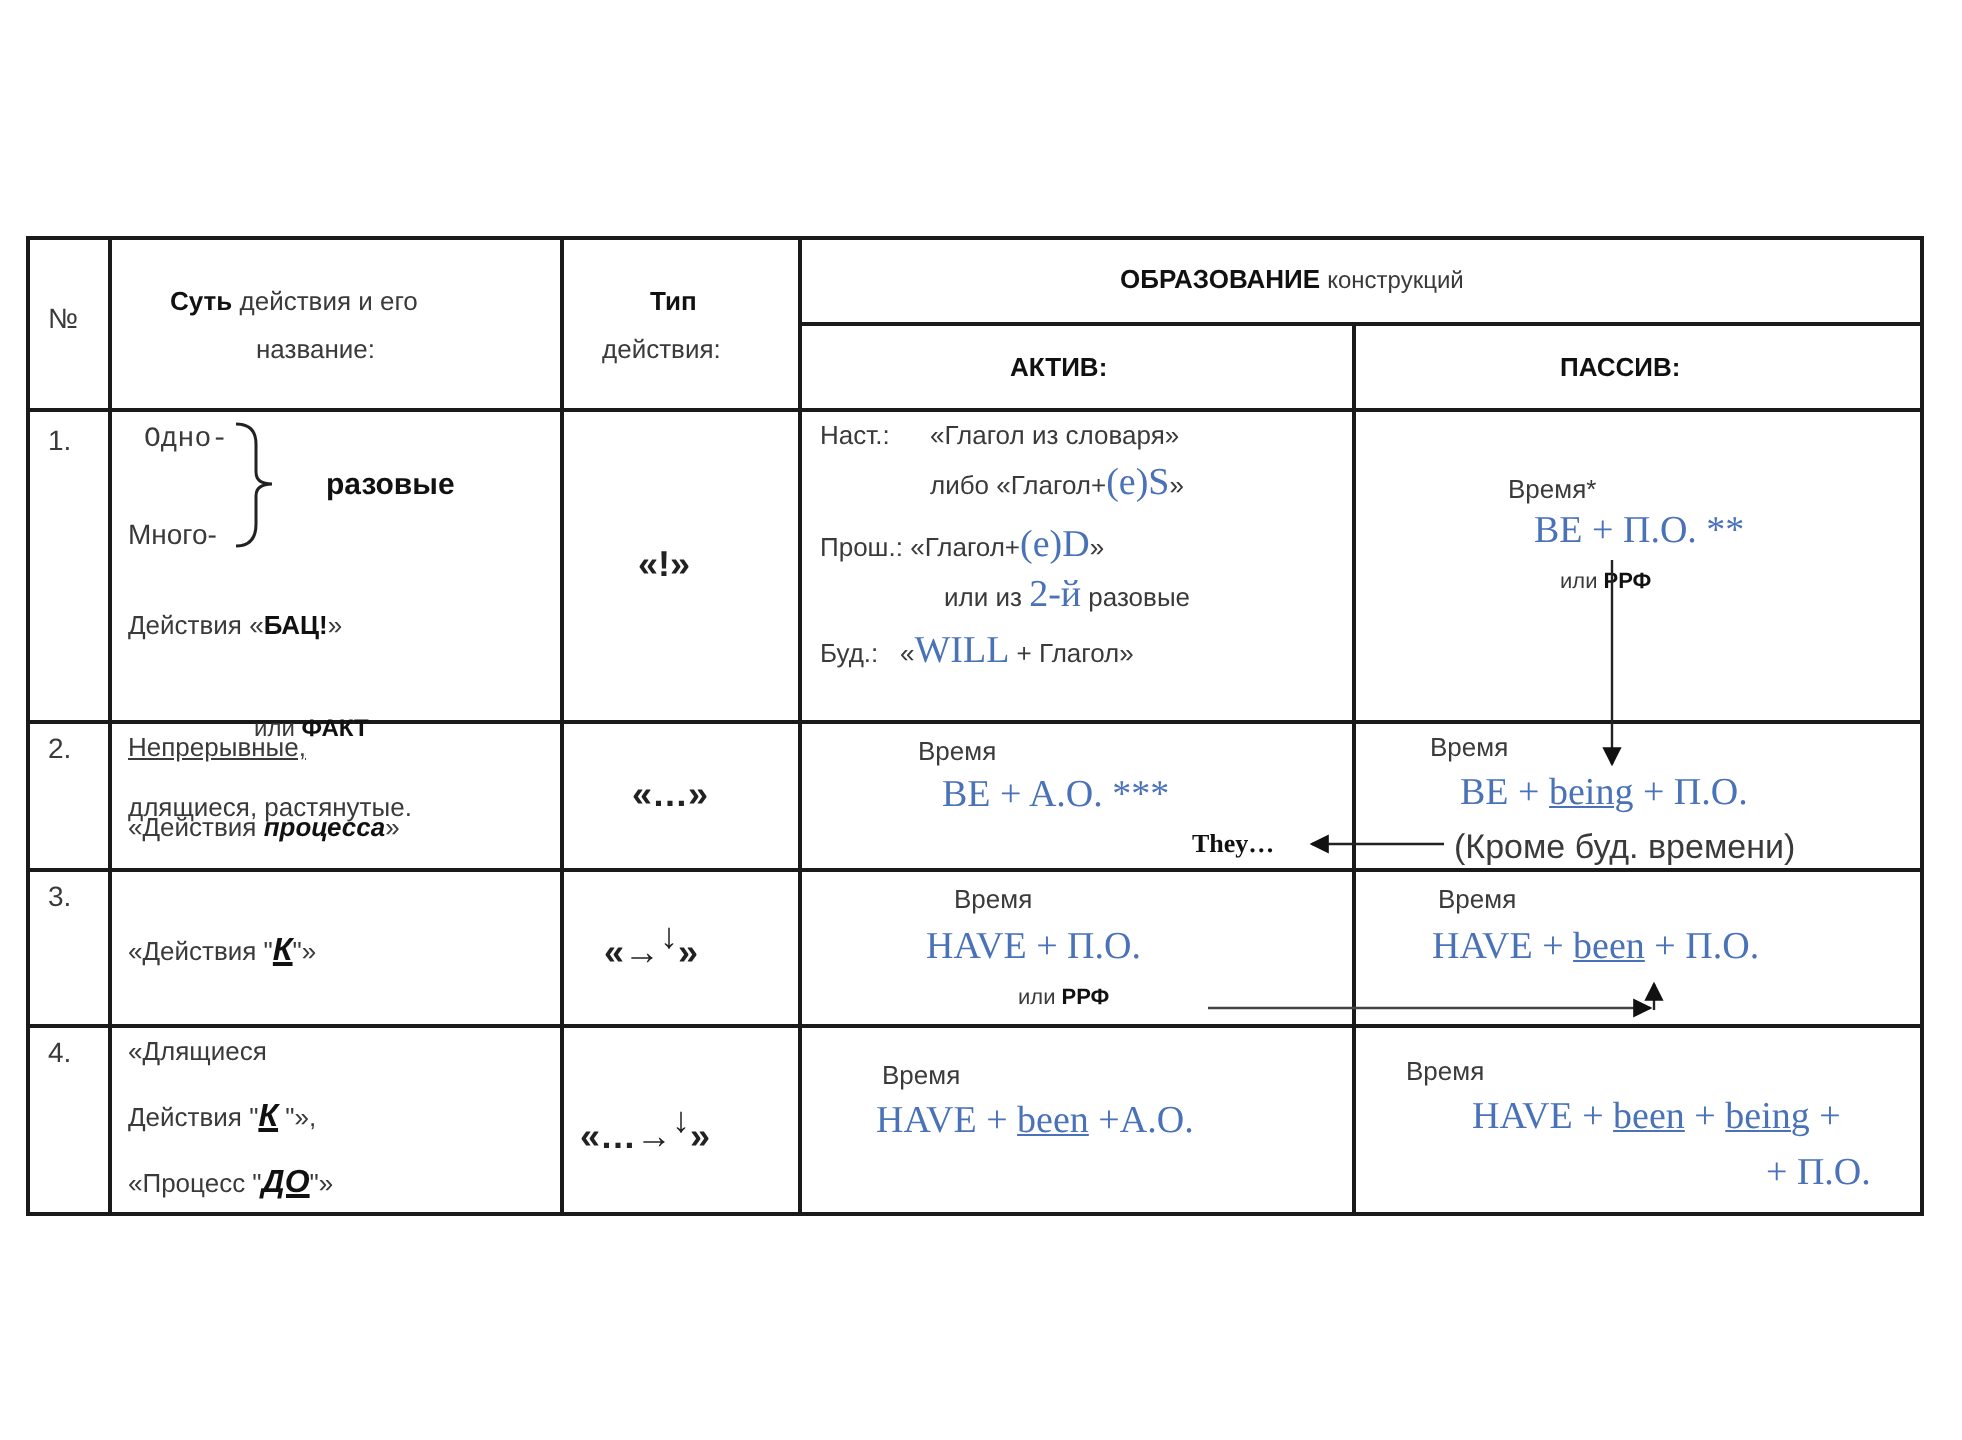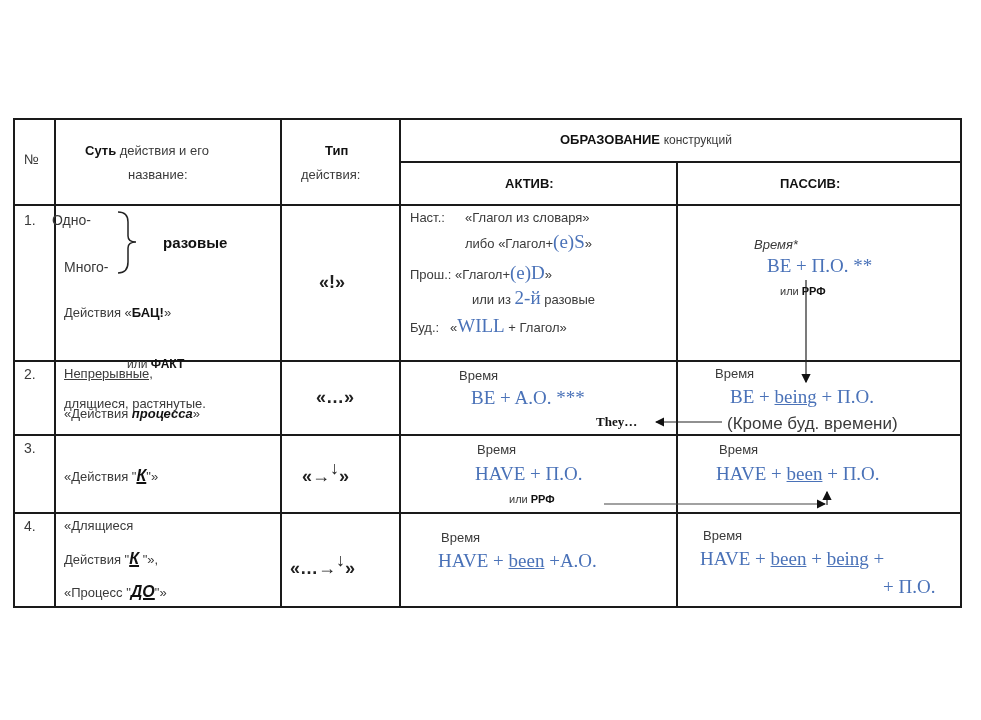--- a/index.html
+++ b/index.html
@@ -45,21 +45,21 @@
 <span class="t b" style="left:325px;top:143px;font-size:13px;">Тип</span>
 <span class="t" style="left:301px;top:167px;font-size:13px;">действия:</span>
 <span class="t" style="left:560px;top:132px;font-size:13px;">
   <span class="b">ОБРАЗОВАНИЕ</span>
   <span class="sm">конструкций</span>
 </span>
 <span class="t b" style="left:505px;top:176px;font-size:13px;">АКТИВ:</span>
 <span class="t b" style="left:780px;top:176px;font-size:13px;">ПАССИВ:</span>
 
 <span class="t" style="left:24px;top:212px;">1.</span>
-<span class="t" style="left:52px;top:212px;">Одно-</span>
+<span class="t" style="left:72px;top:212px;font-family:Liberation Mono, monospace;">Одно-</span>
 <span class="t" style="left:64px;top:259px;">Много-</span>
 <svg width="981" height="720" style="pointer-events:none;">
   <path d="M118 212 Q128 212 128 222 L128 236 Q128 242 136 242 Q128 242 128 248 L128 262 Q128 273 118 273" fill="none" stroke="#222" stroke-width="1.5"></path>
 </svg>
 <span class="t b" style="left:163px;top:234px;font-size:15px;">разовые</span>
 <span class="t" style="left:64px;top:305px;font-size:13px;">
   <span>Действия «</span><span class="b">БАЦ!</span><span>»</span>
 </span>
 <span class="t" style="left:127px;top:325px;font-size:12px;margin-top:32px;">
   <span>или </span><span class="b">ФАКТ</span>
@@ -74,21 +74,21 @@
 <span class="t" style="left:410px;top:262px;font-size:13px;">
   <span>Прош.:</span> <span>«Глагол+</span><span class="blue">(e)D</span><span>»</span>
 </span>
 <span class="t" style="left:472px;top:287px;font-size:13px;">
   <span>или из </span><span class="blue">2-й</span><span> разовые</span>
 </span>
 <span class="t" style="left:410px;top:315px;font-size:13px;">
   <span>Буд.:</span>&nbsp;&nbsp;&nbsp;<span>«</span><span class="blue">WILL</span><span> + Глагол»</span>
 </span>
 
-<span class="t" style="left:754px;top:237px;font-size:13px;font-style:italic;">Время*</span>
+<span class="t" style="left:754px;top:237px;font-size:13px;">Время*</span>
 <span class="t blue" style="left:767px;top:255px;">BE + П.О. **</span>
 <span class="t" style="left:780px;top:285px;font-size:11px;">
   <span>или </span><span class="b">РРФ</span>
 </span>
 
 <span class="t" style="left:24px;top:366px;">2.</span>
 <span class="t" style="left:64px;top:366px;font-size:13px;text-decoration:underline;">Непрерывные,</span>
 <span class="t" style="left:64px;top:396px;font-size:13px;">длящиеся, растянутые.</span>
 <span class="t" style="left:64px;top:406px;font-size:13px;">
   <span>«Действия  </span><span class="bi">процесса</span><span>»</span>
@@ -102,21 +102,21 @@
   <span>BE + </span><u>being</u><span> + П.О.</span>
 </span>
 <span class="t" style="left:727px;top:414px;font-size:17px;">(Кроме буд. времени)</span>
 
 <span class="t" style="left:24px;top:440px;">3.</span>
 <span class="t" style="left:64px;top:467px;font-size:13px;">
   <span>«Действия "</span><span class="bi uu" style="font-size:16px;">К</span><span>"»</span>
 </span>
 <span class="t sym" style="left:302px;top:466px;">«<span>→</span><span style="position:relative;top:-8px;">↓</span>»</span>
 <span class="t" style="left:477px;top:442px;font-size:13px;">Время</span>
-<span class="t blue" style="left:475px;top:463px;">HAVE + П.О.</span>
+<span class="t blue" style="left:463px;top:463px;">HAVE + П.О.</span>
 <span class="t" style="left:509px;top:493px;font-size:11px;">
   <span>или </span><span class="b">РРФ</span>
 </span>
 <span class="t" style="left:719px;top:442px;font-size:13px;">Время</span>
 <span class="t blue" style="left:716px;top:463px;">
   <span>HAVE + </span><u>been</u><span> + П.О.</span>
 </span>
 
 <span class="t" style="left:24px;top:518px;">4.</span>
 <span class="t" style="left:64px;top:518px;font-size:13px;">«Длящиеся</span>
@@ -125,21 +125,21 @@
 </span>
 <span class="t" style="left:64px;top:583px;font-size:13px;">
   <span>«Процесс "</span><span class="bi uu" style="font-size:16px;">ДО</span><span>"»</span>
 </span>
 <span class="t sym" style="left:290px;top:558px;">«…<span>→</span><span style="position:relative;top:-8px;">↓</span>»</span>
 <span class="t" style="left:441px;top:530px;font-size:13px;">Время</span>
 <span class="t blue" style="left:438px;top:550px;">
   <span>HAVE + </span><u>been</u><span> +А.О.</span>
 </span>
 <span class="t" style="left:703px;top:528px;font-size:13px;">Время</span>
-<span class="t blue" style="left:700px;top:548px;">
+<span class="t blue" style="left:736px;top:548px;">
   <span>HAVE + </span><u>been</u><span> + </span><u>being</u><span> +</span>
 </span>
 <span class="t blue" style="left:883px;top:576px;">+ П.О.</span>
 
 <svg width="981" height="720" style="pointer-events:none;">
   <defs>
     <marker id="ah" markerWidth="8" markerHeight="8" refX="7" refY="4" orient="auto">
       <path d="M0,0 L8,4 L0,8 Z" fill="#111"></path>
     </marker>
   </defs>

